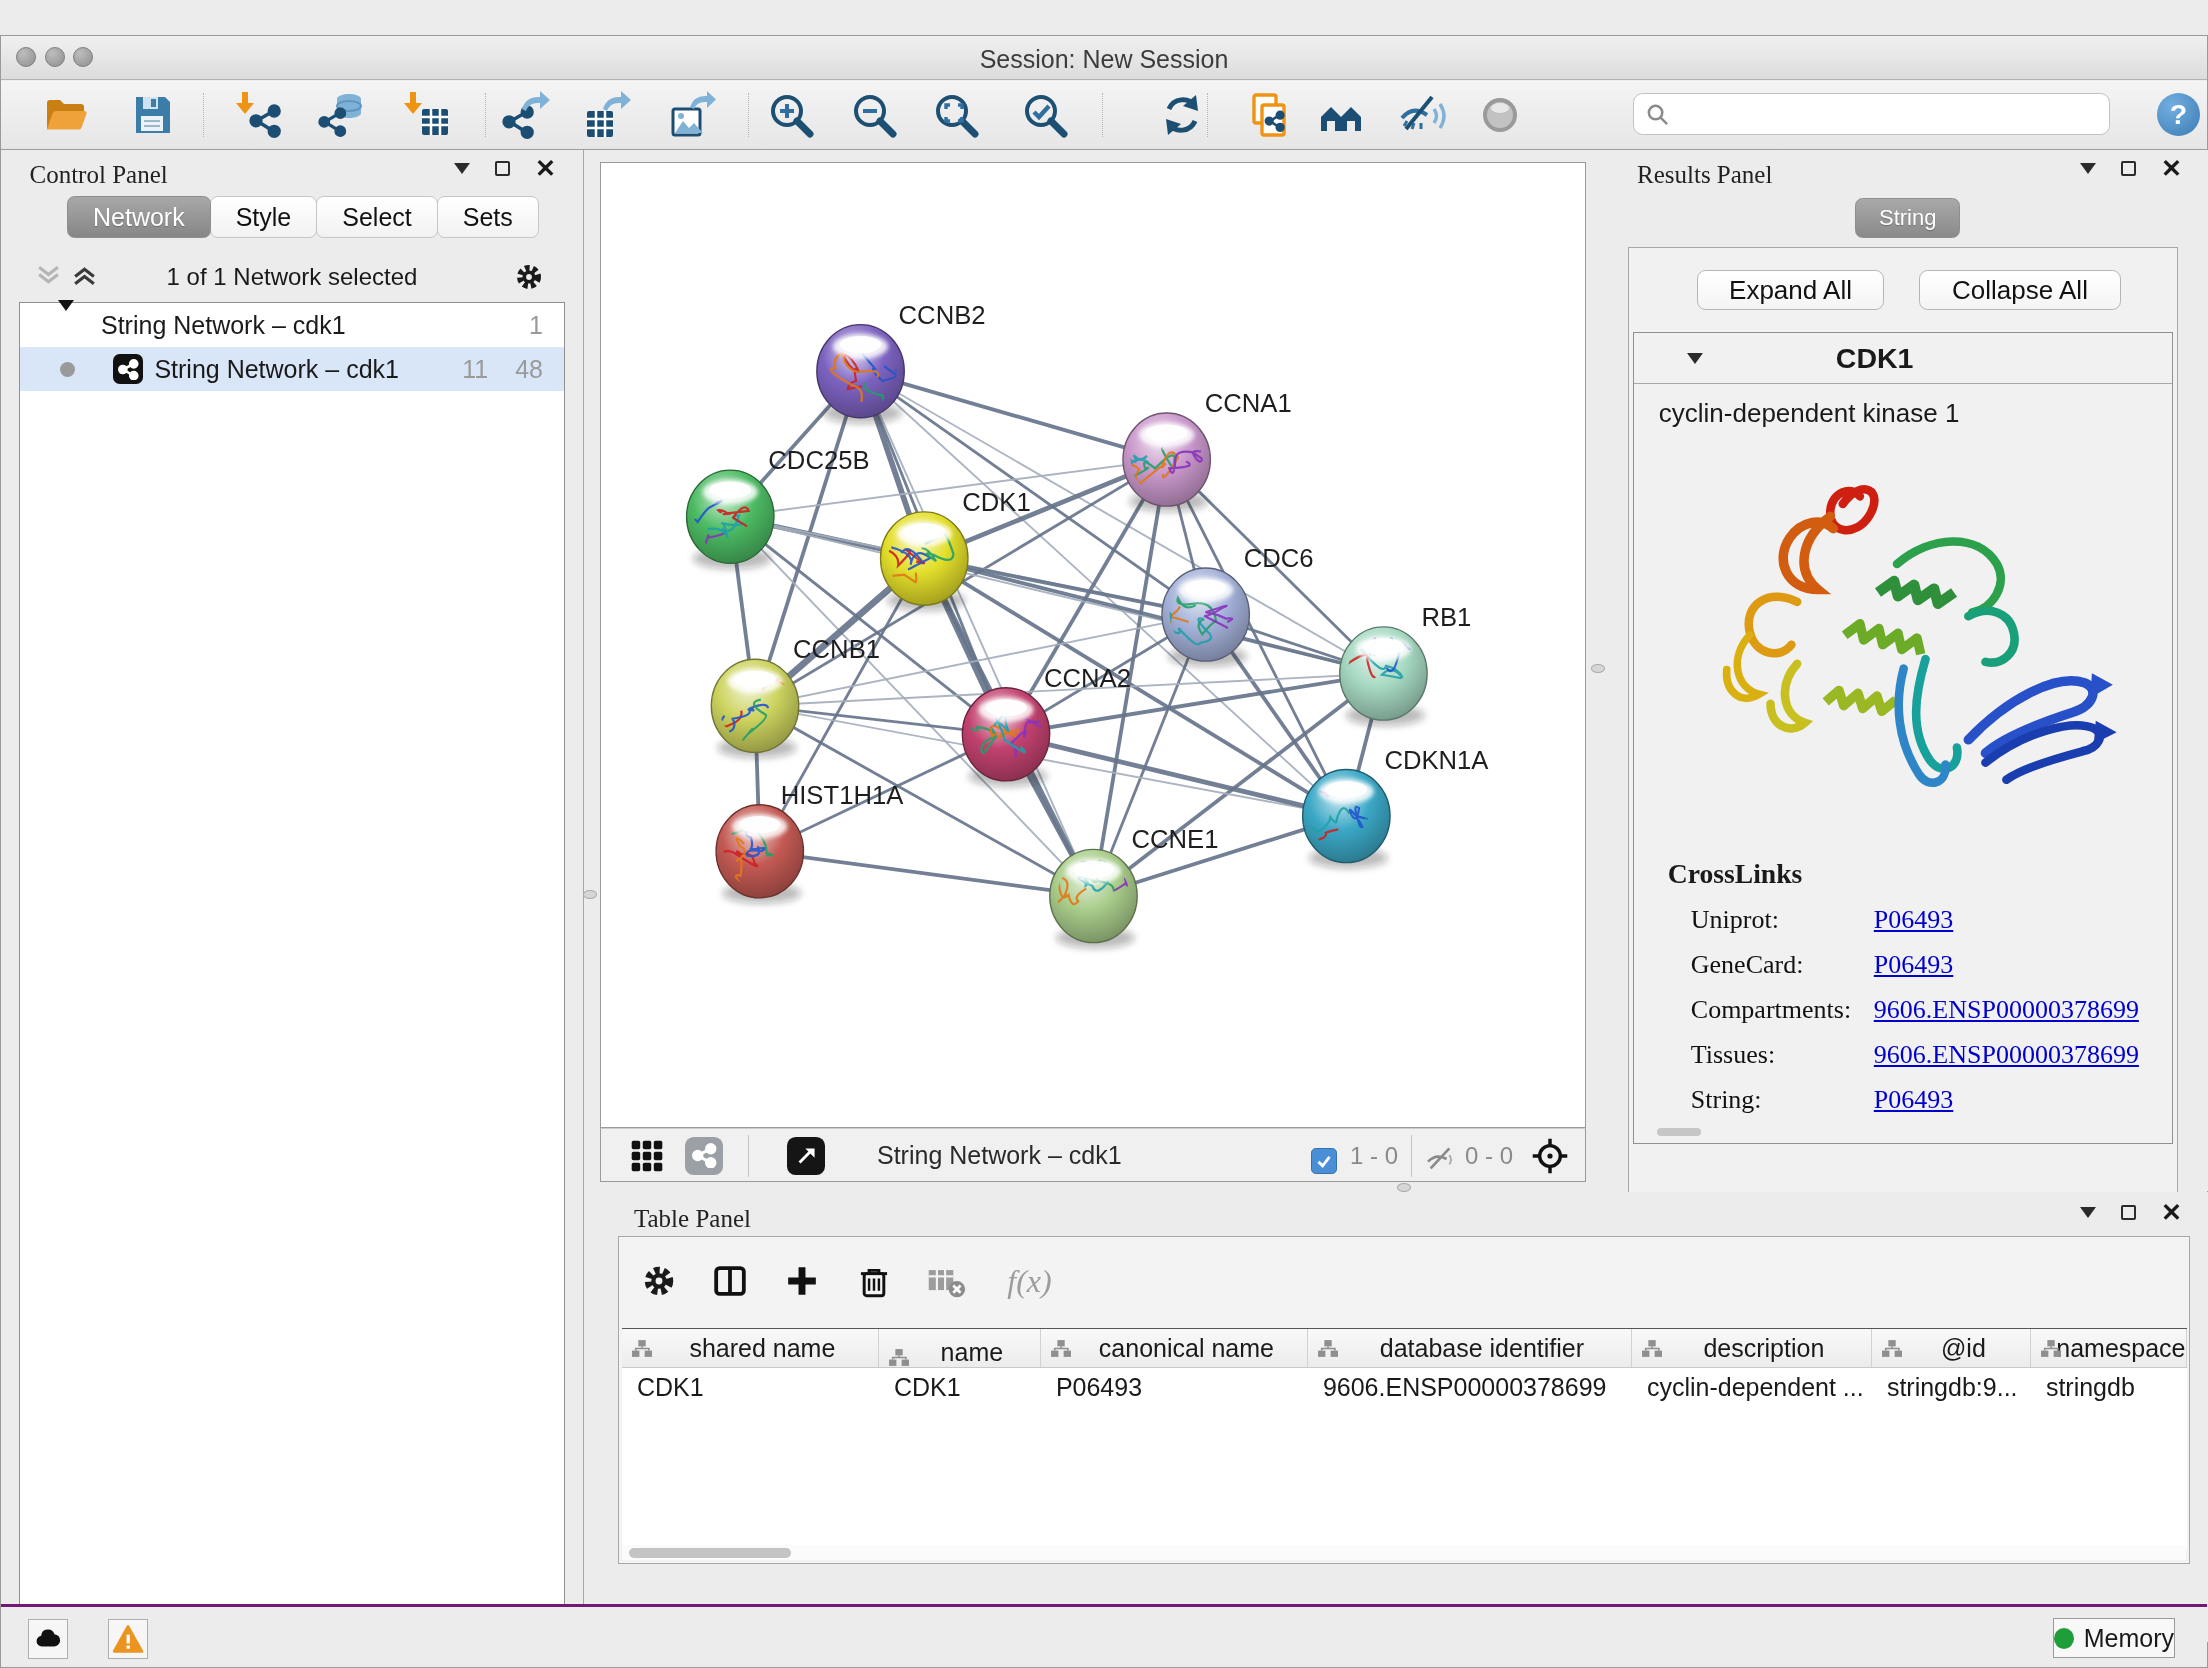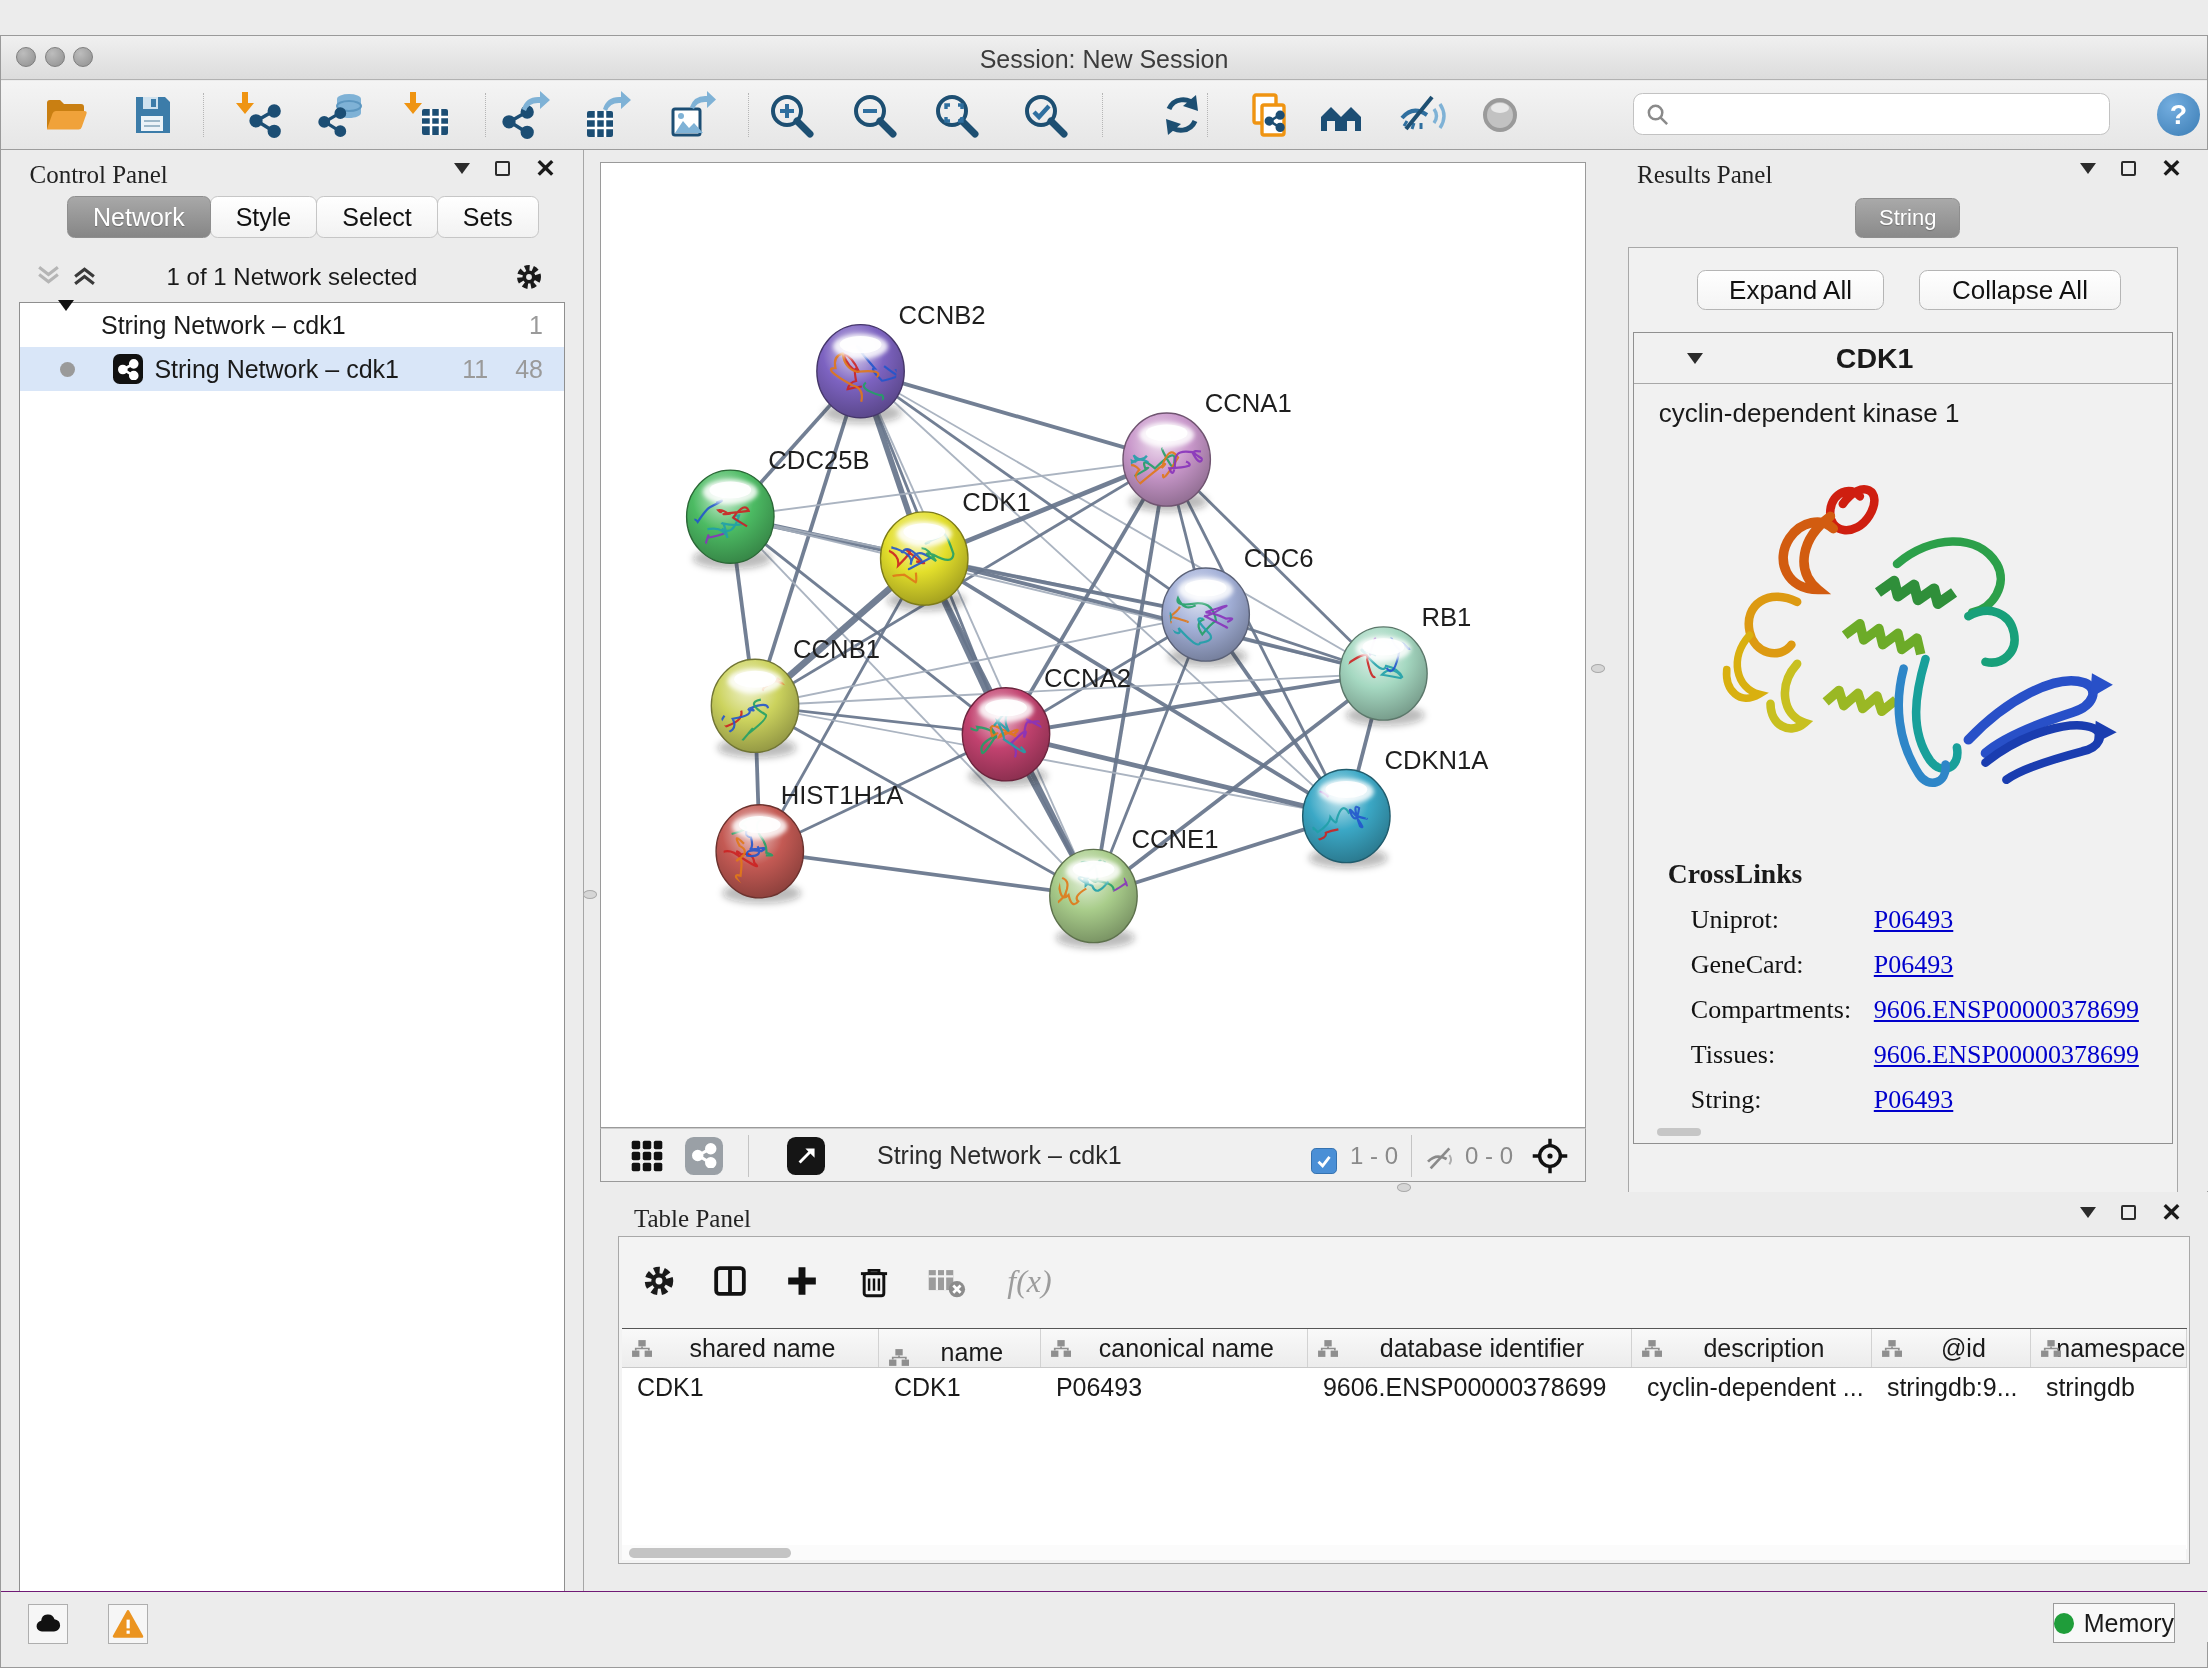--- a/index.html
+++ b/index.html
@@ -115,22 +115,22 @@
   .trow { display:flex; height:38px; background:#fff; }
   .td { font-size:25px; display:flex; align-items:center; padding-left:15px;
     overflow:hidden; white-space:nowrap; }
   .tbody-fill { background:#fff; height:143px; }
   .tp-hscroll { position:absolute; left:2.9px; bottom:2.9px; right:2.9px; height:15px; background:#fbfbfb; }
   .tp-hscroll .thumb { position:absolute; left:7.6px; top:2.9px; width:162px; height:9.5px;
     border-radius:4.8px; background:#c4c4c4; }
   #tp-tabs { left:540px; top:392px; }
 
   
-  .statusbar { position:absolute; left:0; bottom:0; right:0; height:76px; background:#ececec;
-    border-top:1px solid #701a75;padding-left:48px; }
+  .statusbar { position:absolute; left:0; bottom:0; right:0; height:63px; background:#ececec;
+    border-top:3px solid #701a75;padding-left:48px; }
   .sb-btn { position:absolute; top:12.4px; width:40px; height:40px; background:#f6f6f6;
     border:1px solid #aeaeae; display:flex; align-items:center; justify-content:center; }
   .memory-btn { position:absolute; right:32px; top:11.4px; width:122px; height:40px;
     background:#f8f8f8; border:1px solid #9a9a9a; display:flex; align-items:center;
     justify-content:center; gap:9.5px; font-size:25px; }
   .mem-dot { width:21px; height:21px; border-radius:50%; background:#1f9d3a; }
 </style>
 </head>
 <body>
 

